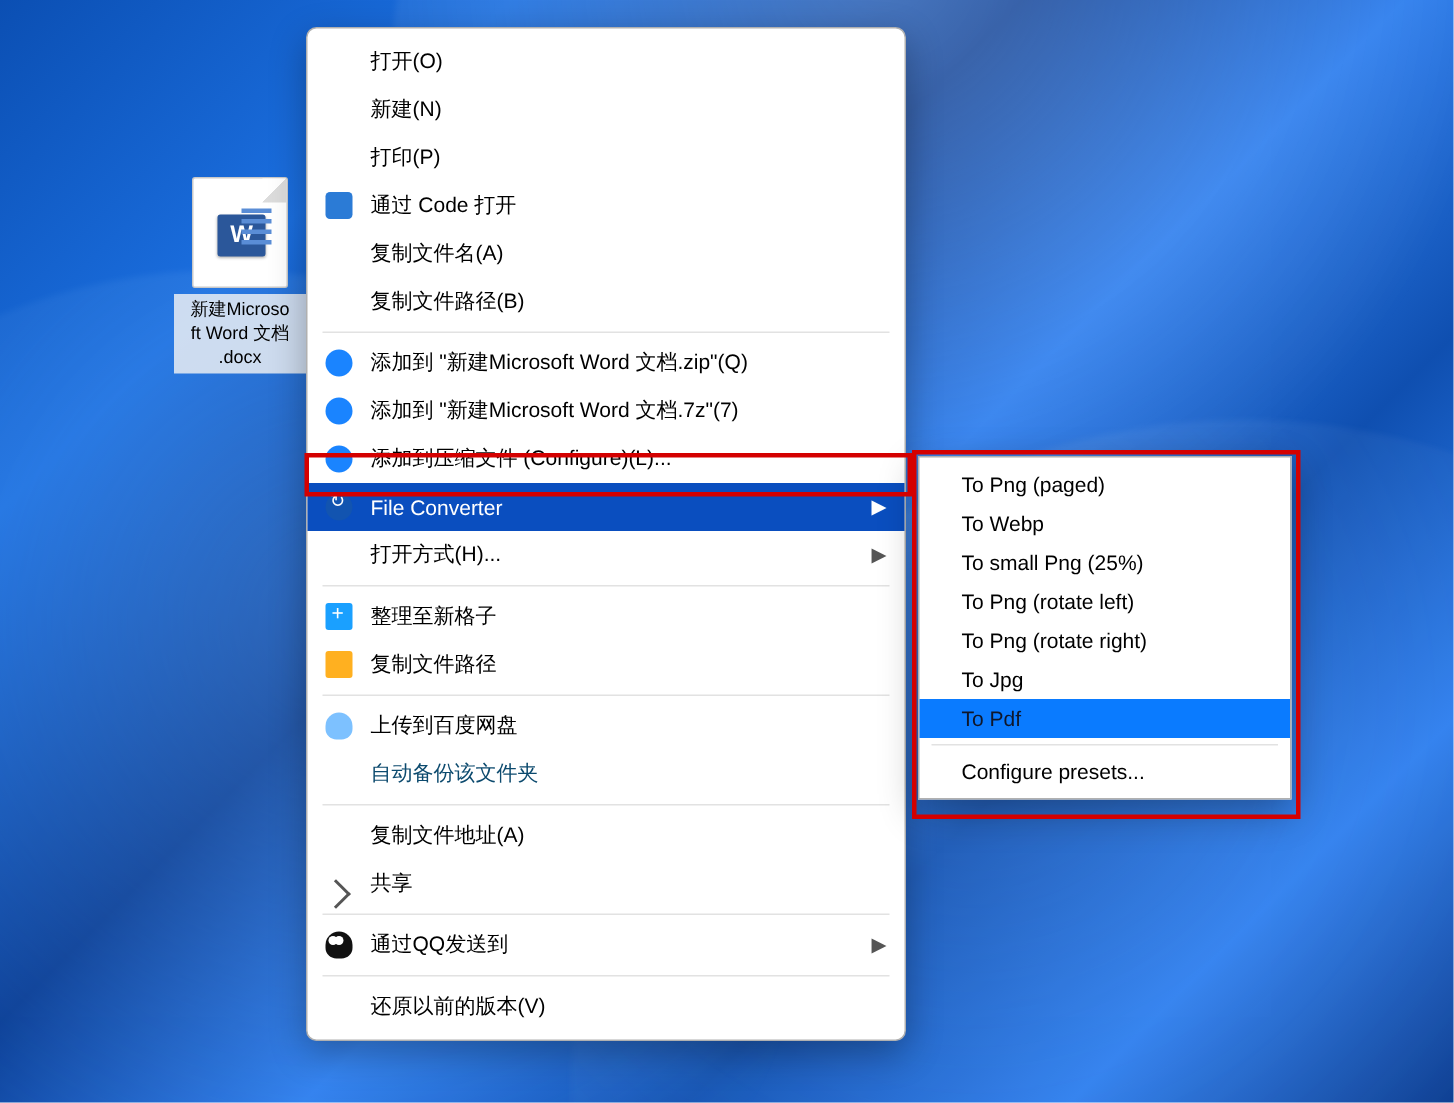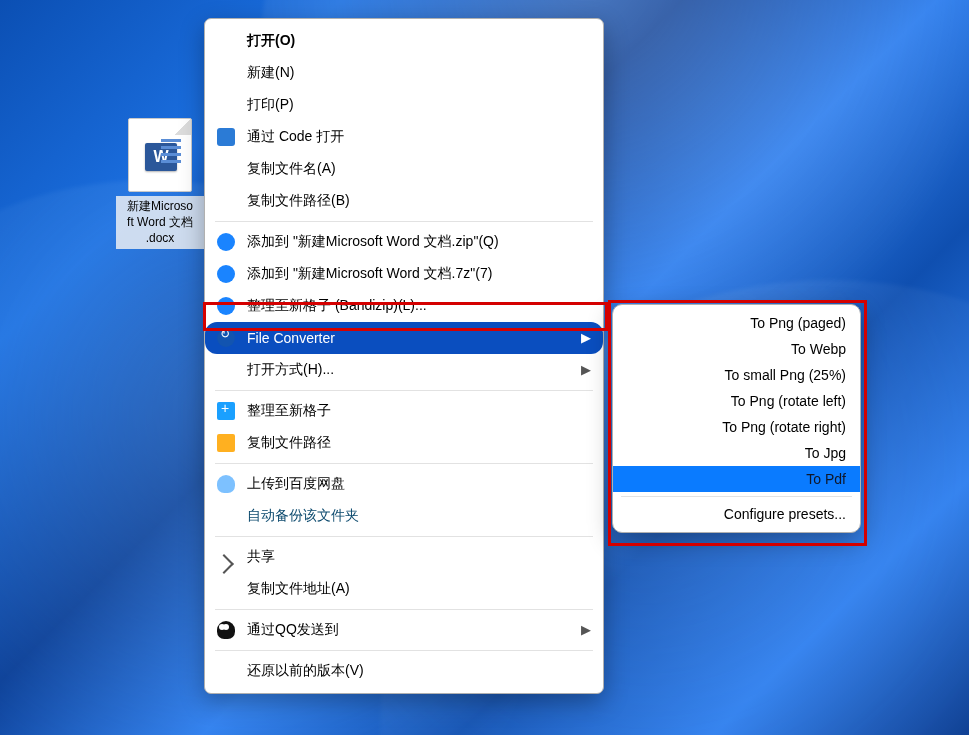--- a/index.html
+++ b/index.html
@@ -24,35 +24,35 @@
     .lines span{display:block;height:3px;background:#5a8dd6;margin-bottom:4px;}
     .desktop-icon .label { background:#f4f4f4cf; color:#000; font-size:12px; line-height:1.35; padding:2px; word-break:break-all; }
 
     .ctx-menu {
       position:absolute; left:204px; top:18px; width:400px;
       background:#fff; border:1px solid #b0b0b0; border-radius:7px;
       box-shadow:0 8px 24px rgba(0,0,0,.3);
       padding:6px 0;
     }
     .mi { display:flex; align-items:center; height:32px; padding:0 14px 0 42px; position:relative; cursor:default;}
-    .mi.bold span { font-weight:700; }
+    .mi.bold span { font-weight:400; }
     .mi.disabled span{ color:#0c4a6e; }
     .mi .ic { position:absolute; left:12px; top:50%; transform:translateY(-50%); width:18px; height:18px; }
     .mi .arw { position:absolute; right:12px; top:8px; font-size:13px; color:#555; }
-    .mi.hl { background:#0a4ebf; color:#fff;border-radius:12px; }
+    .mi.hl { background:#0a4ebf; color:#fff; }
     .mi.hl .arw{ color:#fff; }
     .sep { height:1px; background:#e2e2e2; margin:4px 10px; }
     .redbox{ position:absolute; border:3px solid #d40000; pointer-events:none; }
     .redbox.r1{ left:203px; top:302px; width:405px; height:29px; }
     .redbox.r2{ left:608px; top:300px; width:259px; height:246px; }
 
     .sub-menu{
       position:absolute; left:612px; top:304px; width:249px;
-      background:#fff; border:1px solid #b0b0b0; border-radius:10px;
-      box-shadow:0 8px 24px rgba(0,0,0,.3); padding:5px 0;text-align:right;
+      background:#fff; border:1px solid #b0b0b0; border-radius:0;
+      box-shadow:0 8px 24px rgba(0,0,0,.3); padding:5px 0;
     }
     .si { height:26px; line-height:26px; padding:0 14px 0 28px; }
     .si.hl{ background:#0a7bff; color:#0f172a; }
     .sub-sep{height:1px;background:#e2e2e2;margin:4px 8px;}
 
     
     .ic.code{ background:#2b7bd6; border-radius:3px; }
     .ic.ball{ background:#ff7a1a; border-radius:50%; }
     .ic.ball.blue{ background:#1a84ff; }
     .ic.plus{ background:#1aa0ff; border-radius:2px; }
@@ -113,21 +113,21 @@
     <div class="mi">
       <div class="ic ball blue"></div>
       <span>添加到 "新建Microsoft Word 文档.zip"(Q)</span>
     </div>
     <div class="mi">
       <div class="ic ball blue"></div>
       <span>添加到 "新建Microsoft Word 文档.7z"(7)</span>
     </div>
     <div class="mi">
       <div class="ic ball blue"></div>
-      <span>整理至新格子 (Bandizip)(L)...</span>
+      <span>添加到压缩文件 (Configure)(L)...</span>
     </div>
     <div class="mi hl">
       <div class="ic conv"></div>
       <span>File Converter</span>
       <span class="arw">▶</span>
     </div>
     <div class="mi">
       <span>打开方式(H)...</span>
       <span class="arw">▶</span>
     </div>
@@ -143,25 +143,25 @@
     <div class="sep"></div>
     <div class="mi">
       <div class="ic cloud"></div>
       <span>上传到百度网盘</span>
     </div>
     <div class="mi disabled">
       <span>自动备份该文件夹</span>
     </div>
     <div class="sep"></div>
     <div class="mi">
+      <span>复制文件地址(A)</span>
+    </div>
+    <div class="mi">
       <div class="ic share"></div>
       <span>共享</span>
-    </div>
-    <div class="mi">
-      <span>复制文件地址(A)</span>
     </div>
     <div class="sep"></div>
     <div class="mi">
       <div class="ic qq"></div>
       <span>通过QQ发送到</span>
       <span class="arw">▶</span>
     </div>
     <div class="sep"></div>
     <div class="mi">
       <span>还原以前的版本(V)</span>

